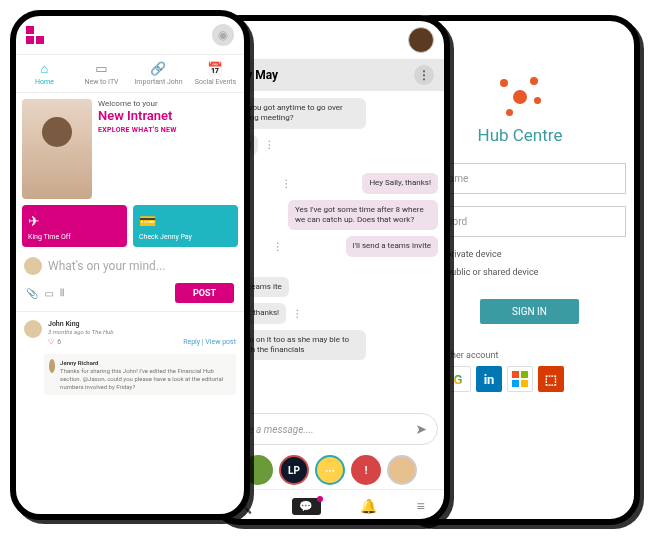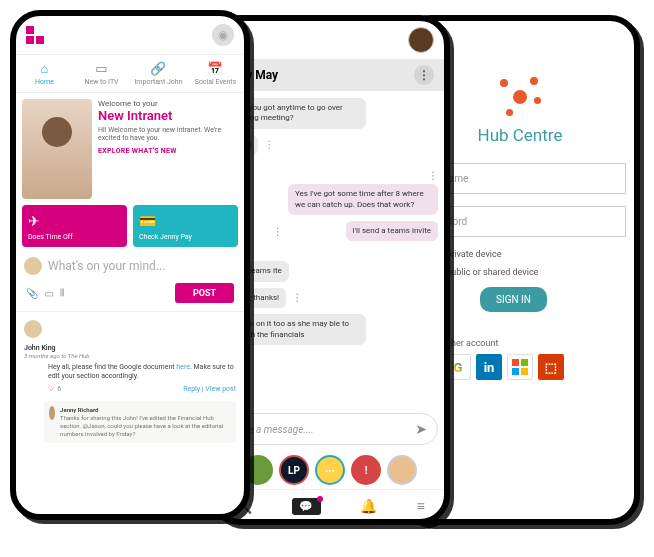--- a/index.html
+++ b/index.html
@@ -49,21 +49,21 @@
   .p1-card.teal { background:#1fb6c1; }
   .p1-card .cicon { font-size:14px; display:block; margin-bottom:4px; }
   .p1-postpill { background:#000; color:#fff; font-size:8px; font-weight:600; padding:5px 10px; border-radius:12px; margin:6px 0 6px 6px; display:inline-block; }
   .p1-postrow { display:flex; align-items:center; gap:6px; padding:4px 8px; }
   .mini-avatar { width:18px;height:18px;border-radius:50%;background:#e0c9a0; }
   .p1-postrow .ph { color:#aaa; font-size:12px; }
   .p1-posticons { display:flex; gap:6px; padding:4px 10px; color:#888; font-size:10px; align-items:center; }
   .p1-postbtn { margin-left:auto; background:#d6007f; color:#fff; font-size:9px; font-weight:700; padding:5px 18px; border-radius:3px; }
   .p1-divider { height:1px;background:#eee; margin:4px 0; }
   .p1-feeditem { padding:4px 8px; font-size:7px; }
-  .p1-feedhead { display:flex; gap:6px; align-items:flex-start;flex-direction:column; }
+  .p1-feedhead { display:flex; gap:6px; align-items:flex-start; }
   .p1-feedhead .nm { font-weight:600; color:#333; }
   .p1-feedhead .meta { color:#888; font-style:italic; font-size:6px; }
   .p1-feedbody { margin:4px 0 4px 24px; color:#444; font-size:7px; line-height:1.3; }
   .p1-feedbody .lk { color:#4aa3d4; }
   .p1-feedactions { display:flex; align-items:center; margin-left:24px; font-size:7px; }
   .heart { color:#d6007f; margin-right:3px; }
   .count { color:#888; }
   .replyview { margin-left:auto; color:#4aa3d4;padding-left:40px; }
   .p1-reply { margin:4px 8px 4px 28px; background:#f7f7f5; padding:5px; border-radius:3px; display:flex; gap:5px; font-size:6px; }
   .p1-reply .mini-avatar { width:14px;height:14px; background:#c0a070; }
@@ -100,21 +100,21 @@
   .hub-icon .c { position:absolute;border-radius:50%;background:#e85a2a; }
   .hub-icon .c0{width:14px;height:14px;left:15px;top:15px;}
   .hub-icon .c1{width:8px;height:8px;left:2px;top:4px;}
   .hub-icon .c2{width:8px;height:8px;left:32px;top:2px;}
   .hub-icon .c3{width:7px;height:7px;left:36px;top:22px;}
   .hub-icon .c4{width:7px;height:7px;left:8px;top:34px;}
   .p3-title { text-align:center; color:#3b9ba3; font-size:17px; font-weight:400; margin-bottom:18px; }
   .p3-field { border:1px solid #ccc; padding:9px 8px; margin-bottom:12px; font-size:10px; color:#999; }
   .p3-radio { display:flex; align-items:center; gap:6px; margin:8px 0; font-size:9px; }
   .p3-radio .r { width:10px;height:10px;border-radius:50%;border:1px solid #888; }
-  .p3-signin { background:#3b9ba3; color:#fff; padding:7px 16px; font-size:10px; display:inline-block; margin:2px 0 0 66px; border-radius:10px; }
+  .p3-signin { background:#3b9ba3; color:#fff; padding:7px 32px; font-size:10px; display:inline-block; margin:14px 0 0 66px; border-radius:2px; }
   .p3-alt { margin-top:26px; font-size:9px; color:#666; }
   .p3-social { display:flex; gap:5px; margin-top:6px; }
   .sbox { width:26px;height:26px;display:flex;align-items:center;justify-content:center;color:#fff;font-weight:700;font-size:13px;border-radius:2px; }
   .fb{background:#3b5998;} .gg{background:#fff;border:1px solid #ddd;color:#4285f4;} .li{background:#0077b5;} .ms{background:#fff;border:1px solid #ddd;} .of{background:#d83b01;}
   .gg span{background:linear-gradient(45deg,#ea4335,#fbbc05,#34a853,#4285f4);-webkit-background-clip:text;color:transparent;}
   .ms-grid{display:grid;grid-template-columns:1fr 1fr;gap:2px;width:16px;height:16px;}
   .ms-grid div{background:#00a4ef;}
   .ms-grid div:nth-child(1){background:#f25022;}
   .ms-grid div:nth-child(2){background:#7fba00;}
   .ms-grid div:nth-child(4){background:#ffb900;}
@@ -141,28 +141,27 @@
     <div class="p1-tab active"><span class="ticon">⌂</span><span>Home</span></div>
     <div class="p1-tab"><span class="ticon">▭</span><span>New to ITV</span></div>
     <div class="p1-tab"><span class="ticon">🔗</span><span>Important John</span></div>
     <div class="p1-tab"><span class="ticon">📅</span><span>Social Events</span></div>
   </div>
   <div class="p1-banner">
     <div class="p1-photo"></div>
     <div class="p1-bannertext">
       <div class="wel">Welcome to your</div>
       <div class="nin">New Intranet</div>
-      <div class="sub">Hi! Welcome to your new intranet. We're excited to have you.</div>
       <div class="explore">EXPLORE WHAT'S NEW</div>
     </div>
   </div>
   <div class="p1-cards">
     <div class="p1-card pink">
       <span class="cicon">✈</span>
-      <span>Does Time Off</span>
+      <span>King Time Off</span>
     </div>
     <div class="p1-card teal">
       <span class="cicon">💳</span>
       <span>Check Jenny Pay</span>
     </div>
   </div>
   <div class="p1-postrow">
     <div class="mini-avatar"></div>
     <div class="ph">What's on your mind...</div>
   </div>
@@ -174,23 +173,20 @@
   </div>
   <div class="p1-divider"></div>
   <div class="p1-feeditem">
     <div class="p1-feedhead">
       <div class="mini-avatar"></div>
       <div>
         <div class="nm">John King</div>
         <div class="meta">3 months ago to The Hub</div>
       </div>
     </div>
-    <div class="p1-feedbody">
-      <span>Hey all, please find the Google document </span><span class="lk">here</span><span>. Make sure to edit your section accordingly.</span>
-    </div>
     <div class="p1-feedactions">
       <span class="heart">♡</span>
       <span class="count">6</span>
       <span class="replyview">Reply | View post</span>
     </div>
   </div>
   <div class="p1-reply">
     <div class="mini-avatar"></div>
     <div>
       <div class="rnm">Jenny Richard</div>
@@ -212,20 +208,21 @@
       <div class="bubble-row">
           <div class="bubble in">y, have you got anytime to go over marketing meeting?</div>
         </div>
       <div class="bubble-row">
           <div class="bubble in">at work!</div>
           <span class="dots">⋮</span>
         </div>
       <div class="you-label">You</div>
       <div class="bubble-row">
           <span class="dots" style="margin-left:auto">⋮</span>
+          <div class="bubble out">Hey Sally, thanks!</div>
         </div>
       <div class="bubble-row">
           <div class="bubble out" style="margin-left:auto">Yes I've got some time after 8 where we can catch up. Does that work?</div>
         </div>
       <div class="bubble-row">
           <span class="dots" style="margin-left:auto">⋮</span>
           <div class="bubble out">I'll send a teams invite</div>
         </div>
       <div class="sender-label">May</div>
       <div class="bubble-row">

